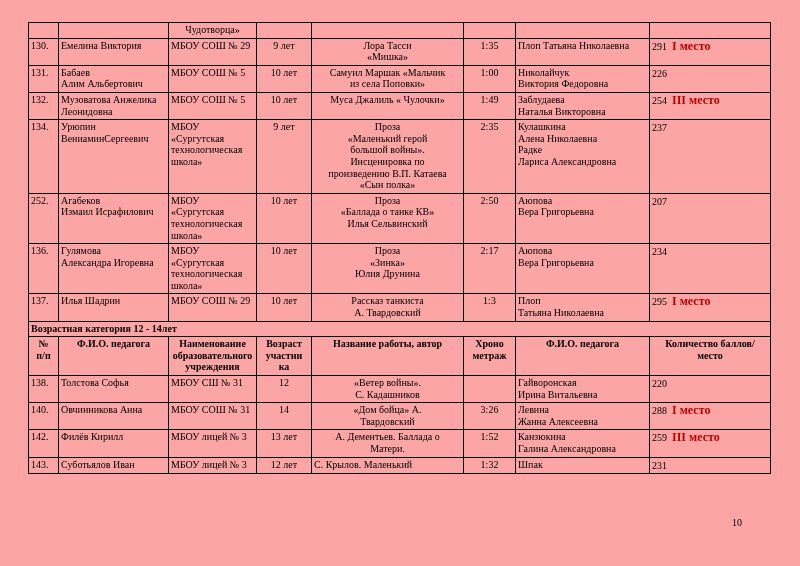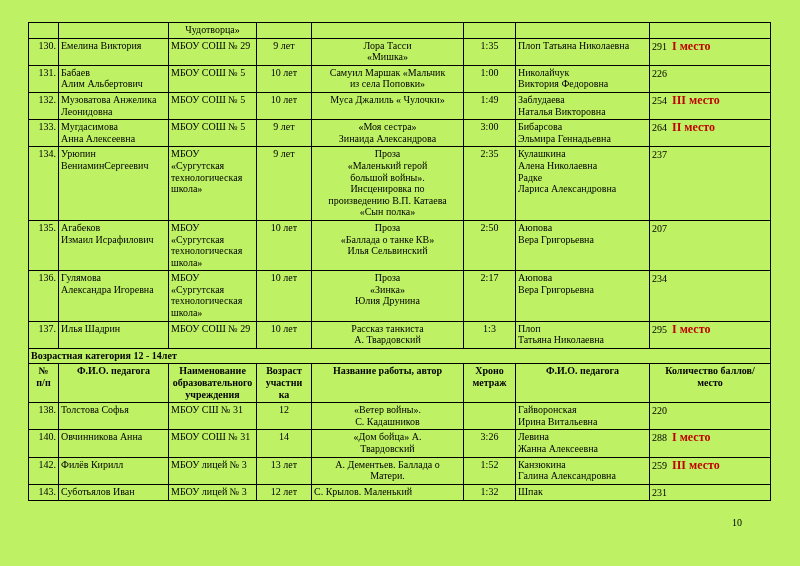--- a/index.html
+++ b/index.html
@@ -2,36 +2,36 @@
 <html><head>
 <meta charset="utf-8">
 <style>
   html, body { margin: 0; padding: 0; }
   body {
     width: 800px; height: 566px;
     background: #ffffff;
     font-family: "Liberation Serif", "DejaVu Serif", serif;
     color: #000;
   }
-  .page { position: relative; width: 800px; height: 566px; overflow: hidden; background: #bef264; }
+  .page { position: relative; width: 800px; height: 566px; overflow: hidden; background: #fca5a5; }
   .doc-table {
     position: absolute; left: 28px; top: 22px;
     width: 742px; border-collapse: collapse; table-layout: fixed;
   }
   .doc-table td {
     border: 1px solid #000;
     font-size: 10px; line-height: 1.16;
     padding: 1px 2px 2px 2px;
     vertical-align: top;
     white-space: pre-line;
     overflow: hidden;
     word-wrap: break-word;
   }
   .c-center { text-align: center; }
-  .c-num { padding-left: 3px; text-align: right; }
+  .c-num { padding-left: 3px; }
   .th { font-weight: bold; text-align: center; }
   .section-title { font-weight: bold; text-align: left; font-size: 10.5px; padding: 2px; }
   .c-score { padding-left: 7px; }
   .award {
     font-weight: bold; font-size: 12px; line-height: 1;
     font-family: "Liberation Serif", serif;
     margin-left: 5px; white-space: nowrap;
   }
   #tb-s2 tr:nth-child(n+4) .c-work { text-align: left; }
   .page-number { position: absolute; right: 58px; bottom: 38px; font-size: 10px; }
@@ -95,33 +95,20 @@
           <td class="c-num">132.</td>
           <td>Музоватова Анжелика
 Леонидовна</td>
           <td>МБОУ СОШ № 5</td>
           <td class="c-center">10 лет</td>
           <td class="c-center c-work">Муса Джалиль « Чулочки»</td>
           <td class="c-center">1:49</td>
           <td>Заблудаева
 Наталья Викторовна</td>
           <td class="c-score"><span>254</span><span class="award" style="color: rgb(192, 0, 0);">III место</span></td>
-        </tr>
-        <tr>
-          <td class="c-num">133.</td>
-          <td>Мугдасимова
-Анна Алексеевна</td>
-          <td>МБОУ СОШ № 5</td>
-          <td class="c-center">9 лет</td>
-          <td class="c-center c-work">«Моя сестра»
-Зинаида Александрова</td>
-          <td class="c-center">3:00</td>
-          <td>Бибарсова
-Эльмира Геннадьевна</td>
-          <td class="c-score"><span>264</span><span class="award" style="color: rgb(192, 0, 0);">II место</span></td>
         </tr>
         <tr>
           <td class="c-num">134.</td>
           <td>Урюпин
 ВениаминСергеевич</td>
           <td>МБОУ «Сургутская
 технологическая
 школа»</td>
           <td class="c-center">9 лет</td>
           <td class="c-center c-work">Проза
@@ -131,21 +118,21 @@
 произведению В.П. Катаева
 «Сын полка»</td>
           <td class="c-center">2:35</td>
           <td>Кулашкина
 Алена Николаевна
 Радке
 Лариса Александровна</td>
           <td class="c-score"><span>237</span><span class="award" style="color: rgb(192, 0, 0);"></span></td>
         </tr>
         <tr>
-          <td class="c-num">135.</td>
+          <td class="c-num">252.</td>
           <td>Агабеков
 Измаил Исрафилович</td>
           <td>МБОУ «Сургутская
 технологическая
 школа»</td>
           <td class="c-center">10 лет</td>
           <td class="c-center c-work">Проза
 «Баллада о танке КВ»
 Илья Сельвинский</td>
           <td class="c-center">2:50</td>

